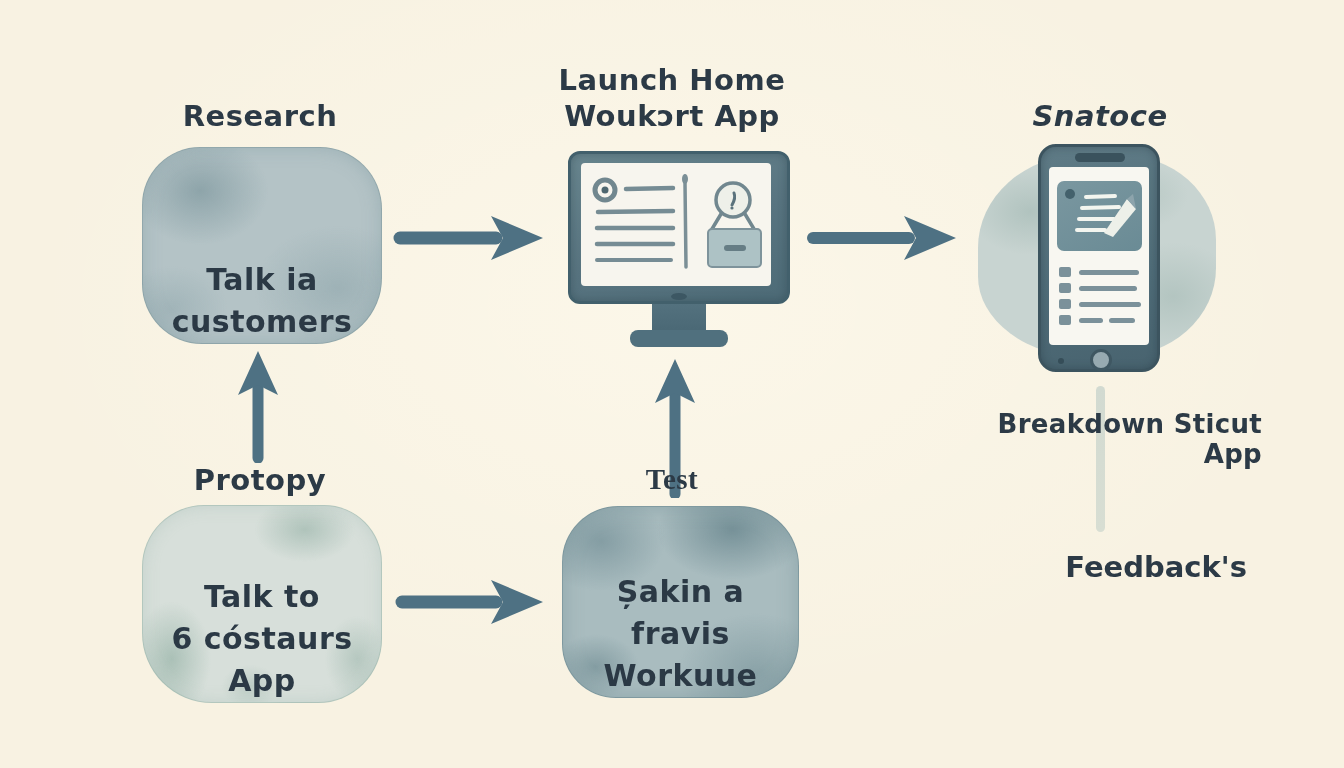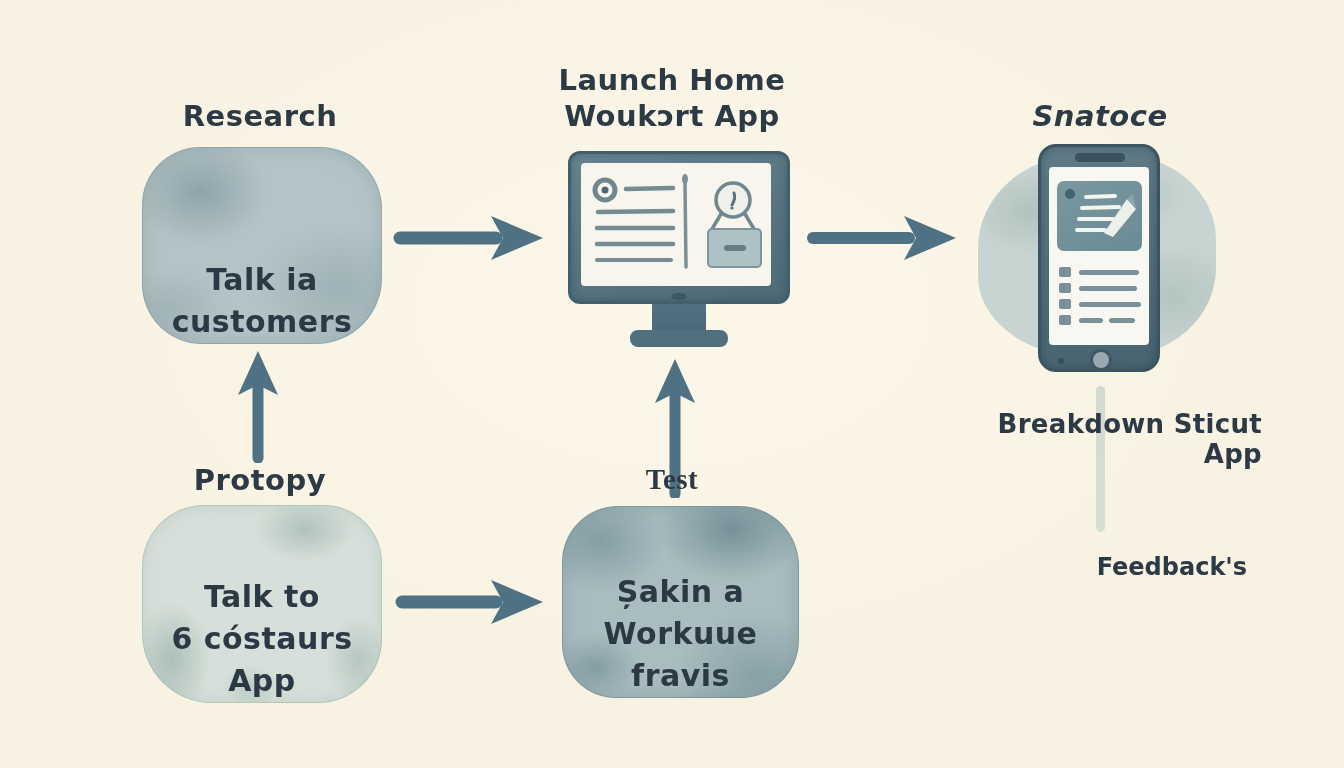--- a/index.html
+++ b/index.html
@@ -178,21 +178,21 @@
     z-index: 1;
   }
 
   
   .pos-research-title { left: 140px; top: 99px; width: 240px; }
   .pos-launch-title   { left: 527px; top: 62px; width: 290px; line-height: 36px; }
   .pos-snatoce-title  { left: 980px; top: 99px; width: 240px; font-style: italic; }
   .pos-protopy-title  { left: 140px; top: 447px; width: 240px; margin-top: 16px; }
   .pos-test-title     { left: 552px; top: 463px; width: 240px; font-family: Liberation Serif, serif; }
   .pos-breakdown { left: 942px; top: 409px; width: 320px; font-size: 26px; letter-spacing: 0.3px; }
-  .pos-feedback  { left: 947px; top: 546px; width: 300px; font-size: 24px; line-height: 42px; }
+  .pos-feedback  { left: 947px; top: 546px; width: 300px; font-size: 29px; line-height: 42px; }
 </style>
 </head>
 <body>
 
 <div class="canvas">
 
   <div class="node-title pos-launch-title">
     <div>Launch Home</div>
     <div>Woukɔrt App</div>
   </div>
@@ -216,22 +216,22 @@
     <div class="box-text">
       <div>Talk to</div>
       <div>6 cóstaurs</div>
       <div>App</div>
     </div>
   </div>
 
   <div class="wbox box-test">
     <div class="box-text">
       <div>Șakin a</div>
+      <div>fravis</div>
       <div>Workuue</div>
-      <div>fravis</div>
     </div>
   </div>
 
   <div class="monitor">
     <div class="monitor-frame"></div>
     <div class="monitor-screen">
       <svg width="190" height="123" viewBox="0 0 190 123">
 
         <circle cx="24" cy="27" r="10" fill="none" stroke="#71878f" stroke-width="5"></circle>
         <circle cx="24" cy="27" r="3.5" fill="#4e6770"></circle>

